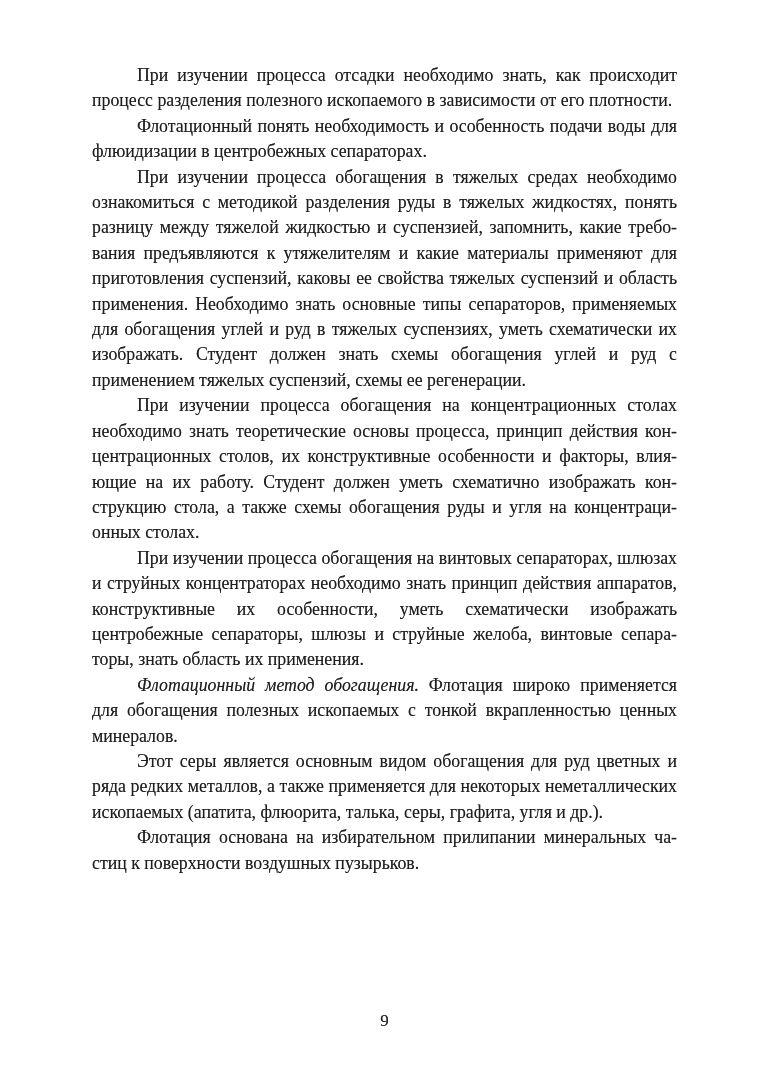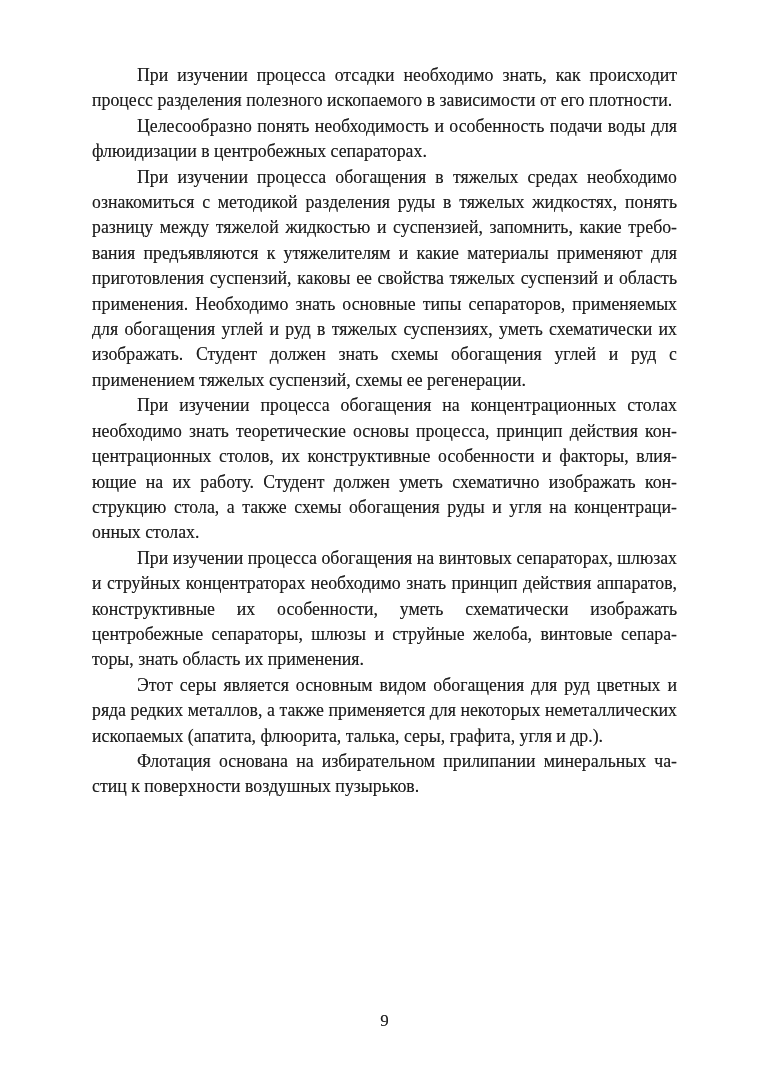--- a/index.html
+++ b/index.html
@@ -44,21 +44,22 @@
     line-height: 22px;
     text-shadow: 0 0 0.5px rgba(30,30,30,0.5);
   }
 </style>
 </head>
 <body>
 
 <div class="page">
   <div class="text-block">
       <p><span>При изучении процесса отсадки необходимо знать, как происходит процесс разделения полезного ископаемого в зависимости от его плотности.</span></p>
-      <p><span>Целесообразно понять необходимость и особенность подачи воды для флюидизации в центробежных сепараторах.</span></p>
+      <p><span>Флотационный понять необходимость и особенность подачи воды для флюидизации в центробежных сепараторах.</span></p>
       <p><span>При изучении процесса обогащения в тяжелых средах необходимо ознакомиться с методикой разделения руды в тяжелых жидкостях, понять разницу между тяжелой жидкостью и суспензией, запомнить, какие требо­вания предъявляются к утяжелителям и какие материалы применяют для приготовления суспензий, каковы ее свойства тяжелых суспензий и область применения. Необходимо знать основные типы сепараторов, применяемых для обогащения углей и руд в тяжелых суспензиях, уметь схематически их изображать. Студент должен знать схемы обогащения уг­лей и руд с применением тяжелых суспензий, схемы ее регенерации.</span></p>
       <p><span>При изучении процесса обогащения на концентрационных столах необходимо знать теоретические основы процесса, принцип действия кон­центрационных столов, их конструктивные особенности и факторы, влия­ющие на их работу. Студент должен уметь схематично изображать кон­струкцию стола, а также схемы обогащения руды и угля на концентраци­онных столах.</span></p>
       <p><span>При изучении процесса обогащения на винтовых сепараторах, шлю­зах и струйных концентраторах необходимо знать принцип действия ап­паратов, конструктивные их особенности, уметь схематически изображать центробежные сепараторы, шлюзы и струйные желоба, винтовые сепара­торы, знать область их применения.</span></p>
+      <p><em>Флотационный метод обогащения.</em><span> Флотация широко применяется для обогащения полезных ископаемых с тонкой вкрапленностью ценных минералов.</span></p>
       <p><span>Этот серы является основным видом обогащения для руд цветных и ряда редких металлов, а также применяется для некоторых неметалличе­ских ископаемых (апатита, флюорита, талька, серы, графита, угля и др.).</span></p>
       <p><span>Флотация основана на избирательном прилипании минеральных ча­стиц к поверхности воздушных пузырьков.</span></p>
     </div>
   <div class="page-number">9</div>
 </div>
 
 </body></html>

